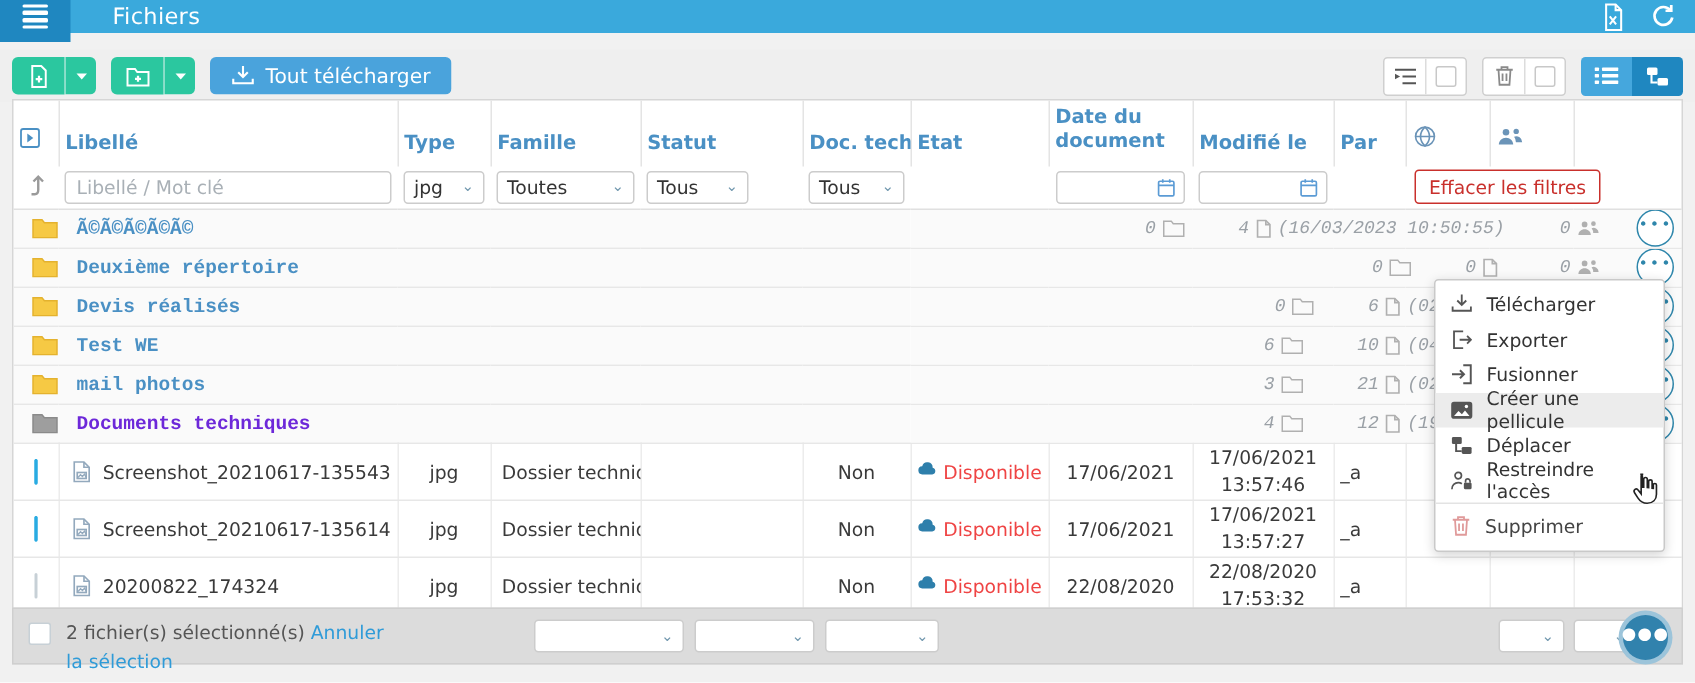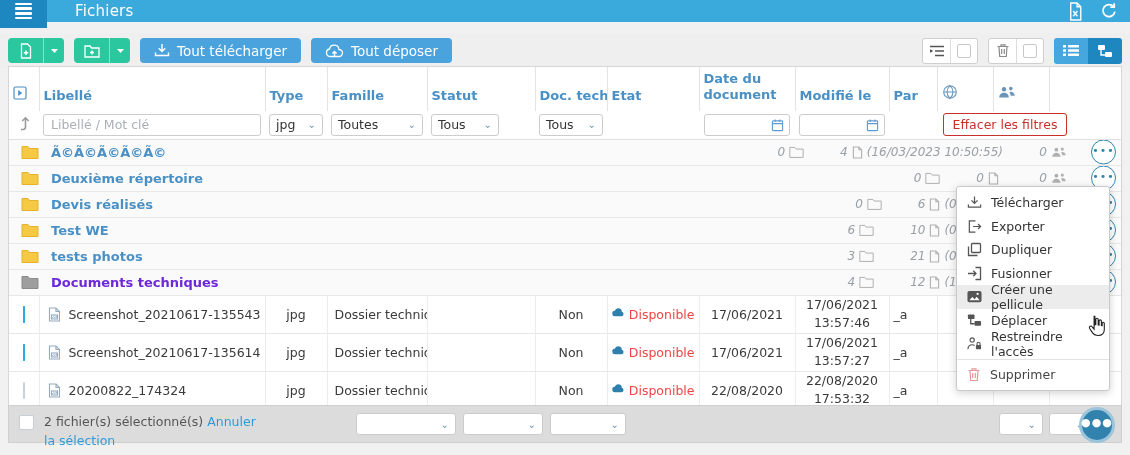--- a/index.html
+++ b/index.html
@@ -40,21 +40,21 @@
   tr.hdr th { height:44px; text-align:left; color:#4a90c4; font-weight:bold; font-size:13px; border-right:1px solid #e4e4e4; vertical-align:bottom; padding-bottom:8px; }
   tr.hdr th:last-child { border-right:none; }
   tr.hdr th.wrap { white-space:normal; line-height:1.25; }
   tr.flt td { height:28px; border-bottom:1px solid #e0e0e0; }
   .inp { width:100%; height:22px; border:1px solid #ccc; border-radius:3px; background:#fff; padding:0 7px; font:12.5px "DejaVu Sans",sans-serif; color:#333; }
   .inp::placeholder { color:#a9b0b6; }
   .fsel { height:22px; border:1px solid #ccc; border-radius:3px; background:#fff; display:flex; align-items:center; justify-content:space-between; padding:0 6px; font-size:12.5px; color:#333; cursor:pointer; }
   .chev { color:#6f96ad; font-size:10px; }
   .dateinp { height:22px; width:86px; border:1px solid #ccc; border-radius:3px; background:#fff; display:flex; align-items:center; justify-content:flex-end; padding:0 5px; margin:0 auto; cursor:text; }
   .clearbtn { display:inline-block; border:1px solid #c9302c; color:#c9302c; border-radius:3px; font-size:12.5px; padding:3px 9px; background:#fff; cursor:pointer; }
-  tr.folder td { height:26px; background:#fafafa; border-bottom:1px solid #e7e7e7; }
+  tr.folder td { height:26px; background:#fafafa; border-bottom:1px solid #e7e7e7;font-family:Liberation Mono, monospace; }
   tr.folder .fname { color:#4a90c4; font-weight:bold; font-size:13px; }
   tr.folder.dim .fname { color:#6d28d9; }
   .fname-cell { display:flex; align-items:center; gap:12px; padding-left:8px; }
   .counts-cell { position:relative; }
   .counts { display:flex; align-items:center; justify-content:flex-end; padding-right:50px; gap:6px; color:#9aa0a6; font-style:italic; font-size:12px; }
   .counts .grp { display:flex; align-items:center; gap:4px; }
   .counts .grp.users { min-width:44px; justify-content:flex-end; margin-left:14px; }
   .counts .grp.files { margin-left:30px; }
   .dots-btn { position:absolute; right:5px; top:50%; transform:translateY(-50%); width:25px; height:25px; border-radius:50%; border:1.6px solid #2e86ab; background:#fff; color:#2e86ab; display:flex; align-items:center; justify-content:center; font-size:11px; letter-spacing:1px; cursor:pointer; padding-bottom:4px; }
   tr.file td { height:38px; background:#fff; border-bottom:1px solid #e7e7e7; border-right:1px solid #ececec; font-size:12.5px; color:#3a3a3a; }
@@ -138,27 +138,20 @@
             <path d="M1 1l3.5 4L8 1z" fill="#fff"></path>
           </svg>
       </div>
     </div>
     <div class="btn btn-blue">
       <svg width="16" height="15" viewBox="0 0 16 15" fill="none" stroke="#fff" stroke-width="1.4">
           <path d="M8 1v7M4.8 5.2L8 8.4l3.2-3.2"></path>
           <path d="M1.5 9.5v3h13v-3"></path>
         </svg>
       <span>Tout télécharger</span>
-    </div>
-    <div class="btn btn-blue">
-      <svg width="19" height="14" viewBox="0 0 19 14" fill="none" stroke="#fff" stroke-width="1.3">
-          <path d="M5 12.5a3.8 3.8 0 0 1-.5-7.5A4.8 4.8 0 0 1 14 5.5a3.2 3.2 0 0 1 0 7H5z"></path>
-          <path d="M9.5 12.5V7.6M7.4 9.6l2.1-2.1 2.1 2.1" stroke-width="1.4"></path>
-        </svg>
-      <span>Tout déposer</span>
     </div>
     <div class="tb-right">
       <div class="tb-group">
         <div class="cell">
           <svg width="16" height="14" viewBox="0 0 16 14" stroke="#555" stroke-width="1.4" fill="none">
               <path d="M1 2.5h14M6 7h9M6 11.5h9"></path>
               <path d="M1 5.2l3.4 1.8L1 8.8z" fill="#555" stroke="none"></path>
             </svg>
         </div>
         <div class="cell">
@@ -455,21 +448,21 @@
               </div>
               <span class="dots-btn">•••</span>
             </td>
           </tr>
           <tr class="folder">
             <td colspan="6">
               <div class="fname-cell">
                 <svg width="18" height="14" viewBox="0 0 18 14">
                   <path d="M1 1.5h6l1.6 2H17v10H1z" fill="#f6c944" stroke="#e4b22e" stroke-width="1"></path>
                 </svg>
-                <span class="fname">tests photos</span>
+                <span class="fname">mail photos</span>
               </div>
             </td>
             <td colspan="7" class="counts-cell">
               <div class="counts">
                 <span class="grp">
                   <span>3</span>
                   <svg width="15" height="12" viewBox="0 0 18 14" fill="none" stroke="#b0b0b0" stroke-width="1.2">
                     <path d="M1 1.5h6l1.6 2H17v10H1z"></path>
                   </svg>
                 </span>
@@ -677,27 +670,20 @@
     </div>
     <div class="mi">
       <svg width="15" height="15" viewBox="0 0 16 15" fill="none" stroke="#555" stroke-width="1.3">
           <path d="M9 1.5H2.5v12H9"></path>
           <path d="M6.5 7.5h8M11.8 4.8l2.7 2.7-2.7 2.7"></path>
         </svg>
       <span>Exporter</span>
     </div>
     <div class="mi">
       <svg width="15" height="15" viewBox="0 0 15 15" fill="none" stroke="#555" stroke-width="1.3">
-          <rect x="4.5" y="1.5" width="9" height="9" rx="1"></rect>
-          <path d="M10.5 13.5h-9v-9"></path>
-        </svg>
-      <span>Dupliquer</span>
-    </div>
-    <div class="mi">
-      <svg width="15" height="15" viewBox="0 0 15 15" fill="none" stroke="#555" stroke-width="1.3">
           <path d="M8.5 1.5h5v12h-5"></path>
           <path d="M1 7.5h8M6.3 4.8L9 7.5l-2.7 2.7"></path>
         </svg>
       <span>Fusionner</span>
     </div>
     <div class="mi hover">
       <svg width="15" height="13" viewBox="0 0 16 13">
           <rect x="0.5" y="0.5" width="15" height="12" rx="2" fill="#555"></rect>
           <path d="M2.5 10.5l3.2-3.5 2.4 2.4 2.2-2.7 3.2 3.8z" fill="#fff"></path>
           <circle cx="11.3" cy="3.8" r="1.2" fill="#fff"></circle>

